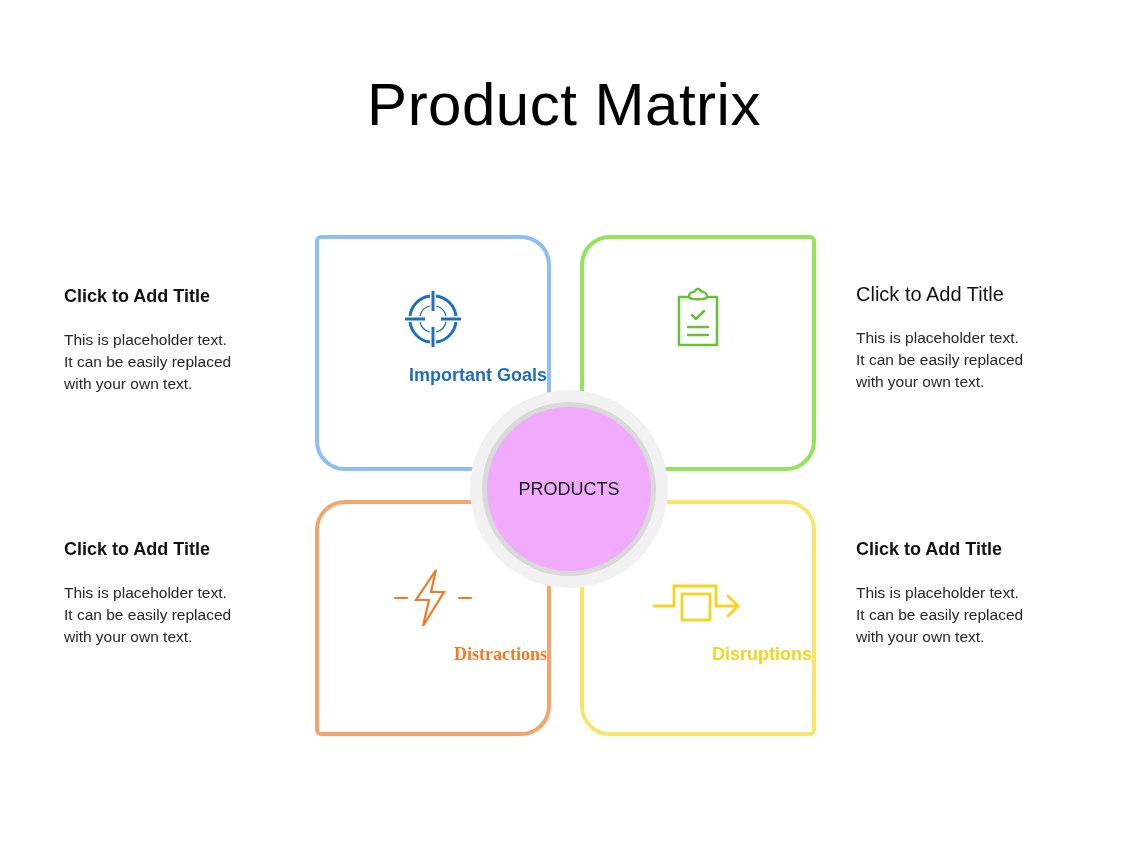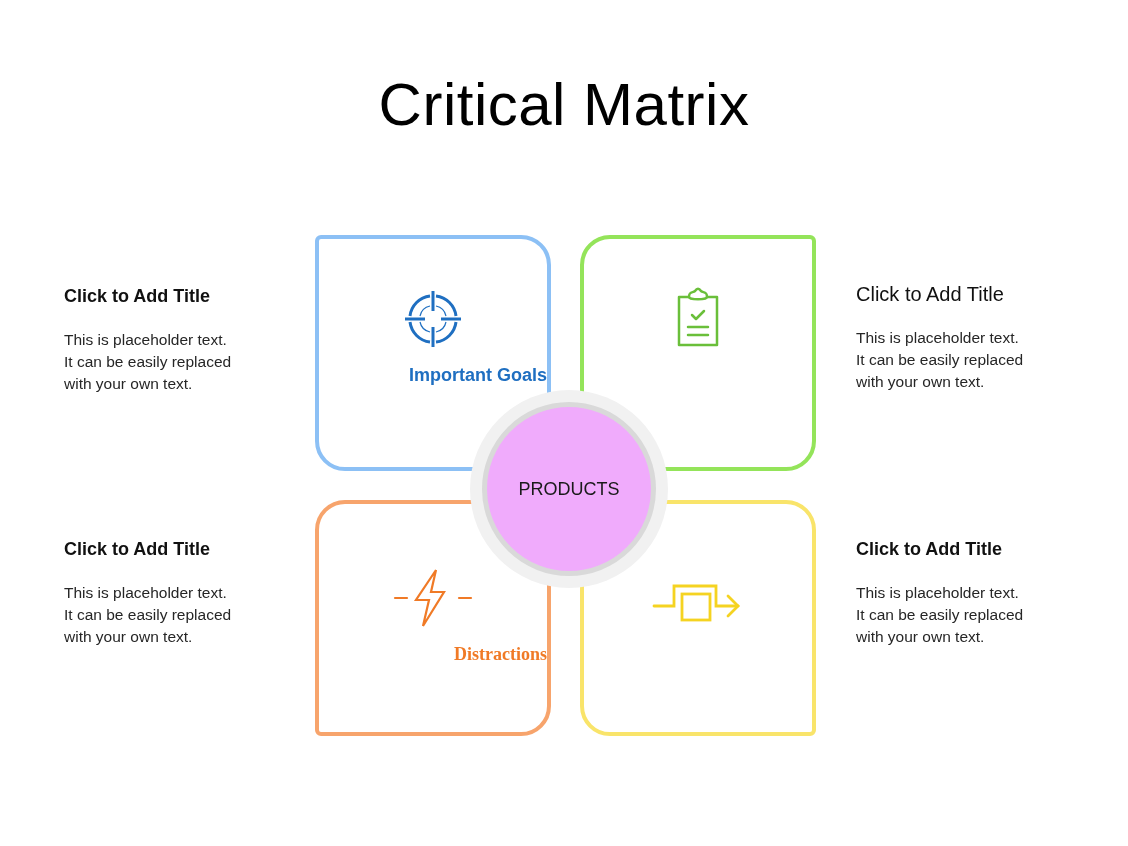--- a/index.html
+++ b/index.html
@@ -20,21 +20,21 @@
                   box-sizing:border-box; border:5px solid #d9d9d9; background:#f0abfc;
                   display:flex; align-items:center; justify-content:center; font-size:18px; color:#1a1a1a; }
   .side { position:absolute; width:200px; font-size:15.5px; line-height:22px; color:#262626; }
   .side .h { font-weight:bold; font-size:18px; line-height:22px; color:#111;margin-top:48px; }
   .side .h.reg { font-weight:normal; font-size:20px; }
   .side .b { white-space:pre-line;margin-top:22px; }
 </style>
 </head>
 <body>
 
-<div class="title">Critical Matrix</div>
+<div class="title">Product Matrix</div>
 
 <div class="quad q-tl">
   <svg class="q-icon" style="top:50px" width="60" height="60" viewBox="0 0 60 60">
     <g fill="none" stroke="#1f6fc1" stroke-width="3">
       <path d="M27 7 A23 23 0 0 0 7 27"></path>
         <path d="M33 7 A23 23 0 0 1 53 27"></path>
       <path d="M7 33 A23 23 0 0 0 27 53"></path>
         <path d="M53 33 A23 23 0 0 1 33 53"></path>
     </g>
     <g fill="none" stroke="#1f6fc1" stroke-width="1.2">
@@ -77,20 +77,21 @@
 </div>
 
 <div class="quad q-br">
   <svg class="q-icon" style="top:78px" width="92" height="40" viewBox="0 0 92 40">
     <g fill="none" stroke="#f5d321" stroke-width="2.8" stroke-linejoin="miter" stroke-linecap="round">
       <path d="M2 24 H22 V4 H64 V24 H86"></path>
       <rect x="30" y="12" width="28" height="26"></rect>
       <path d="M76 14 L86 24 L76 34"></path>
     </g>
   </svg>
+  <div class="q-label" style="top:140px;color:#f5d321">Disruptions</div>
 </div>
 
 <div class="center-ring">
   <div class="center-inner">PRODUCTS</div>
 </div>
 
 <div class="side" style="left:64px;top:237px">
   <div class="h">Click to Add Title</div>
   <div class="b">This is placeholder text.
 It can be easily replaced

